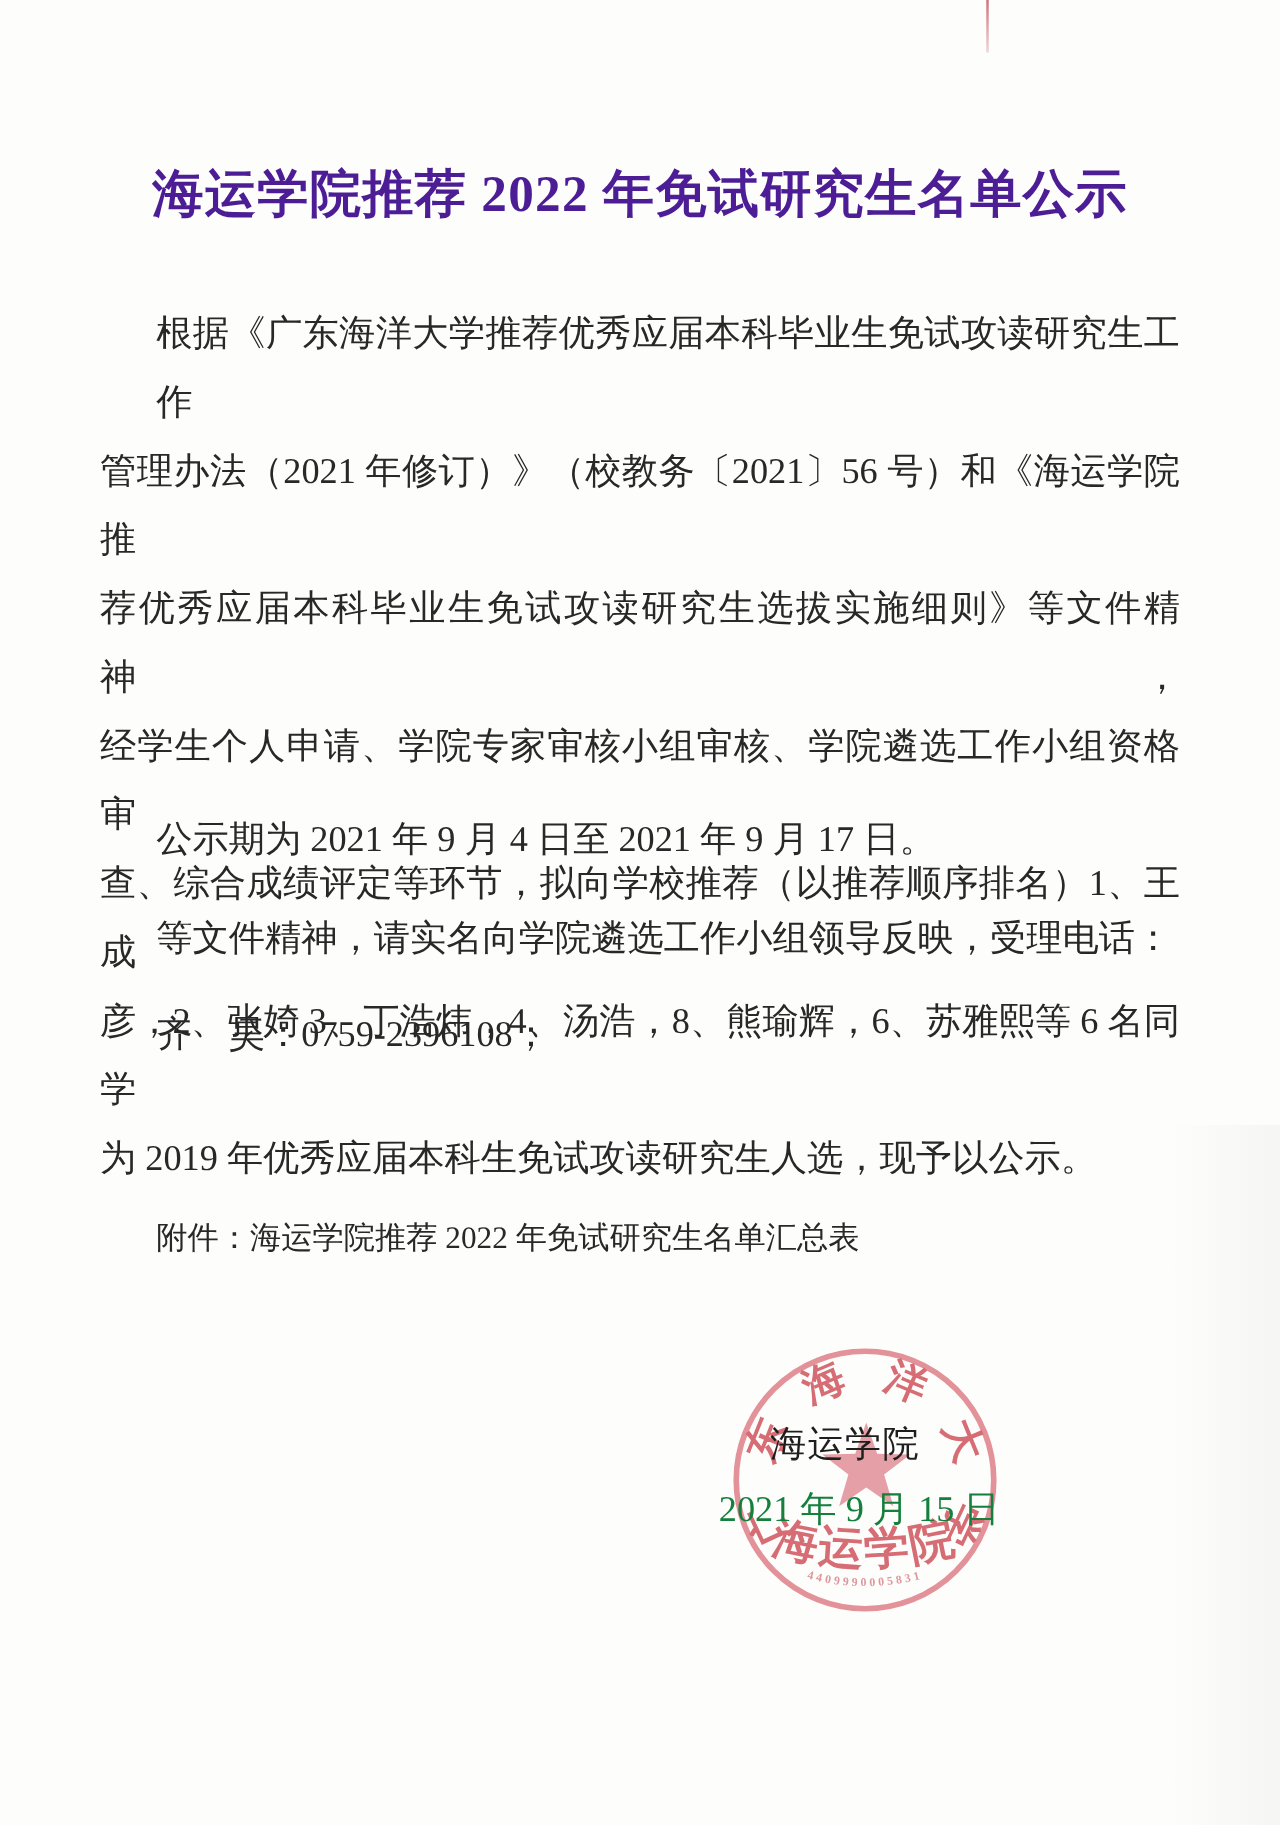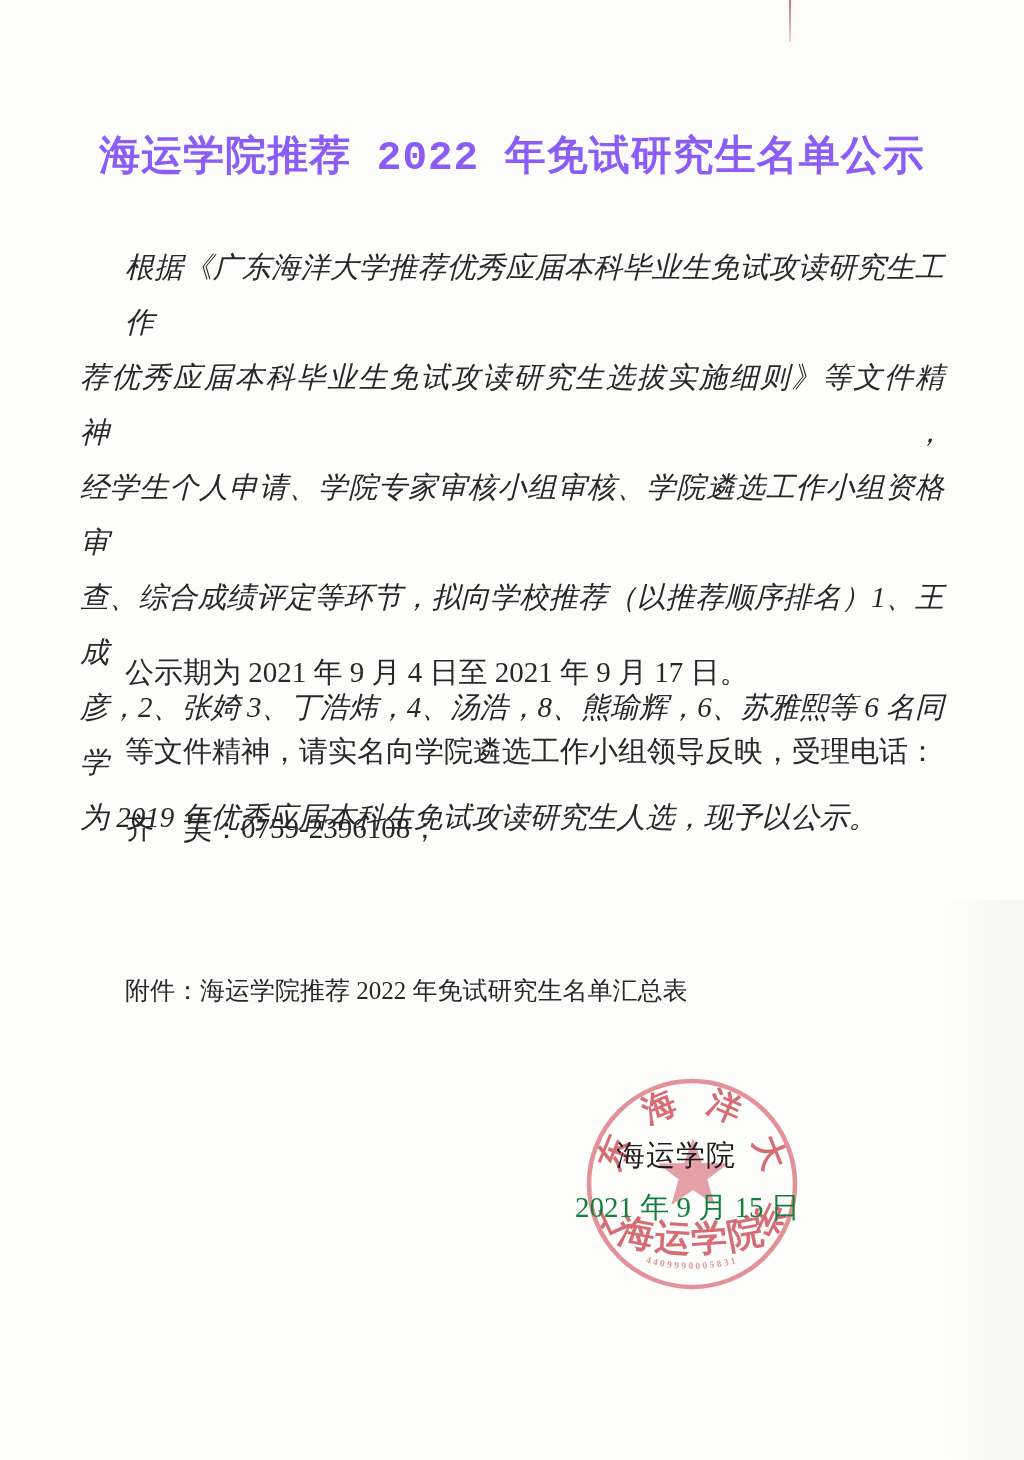--- a/index.html
+++ b/index.html
@@ -27,32 +27,31 @@
     width: 2px; height: 42px;
     background: linear-gradient(to bottom, rgba(198,92,102,0.85), rgba(198,92,102,0.25));
   }
   .doc-title {
     position: absolute;
     top: 128px; left: 0; right: 0;
     text-align: center;
     font-size: 41px;
     font-weight: 700;
     letter-spacing: 1px;
-    color: #8b5cf6;
-    font-family: Liberation Mono, monospace;
+    color: #4c1d95;
   }
   .block {
     position: absolute;
     left: 80px;
     width: 864px;
     font-size: 29px;
     line-height: 55px;
     color: #282828;
   }
-  .line { text-align: justify; font-style: italic; }
+  .line { text-align: justify; }
   .fill { text-align-last: justify; }
   .indent { padding-left: 45px; }
   .attachment { font-size: 25px; line-height: 50px; }
   .sig-name {
     position: absolute;
     left: 616px; top: 1136px;
     font-size: 29px;
     letter-spacing: 1px;
     color: #1e1e1e;
     z-index: 3;
@@ -78,20 +77,21 @@
 
 <div class="page">
 
   <div class="corner-mark"></div>
   <div class="scan-shade"></div>
 
   <h1 class="doc-title">海运学院推荐 2022 年免试研究生名单公示</h1>
 
   <div class="block" style="top:240px">
     <div class="line fill indent">根据《广东海洋大学推荐优秀应届本科毕业生免试攻读研究生工作</div>
+    <div class="line fill">管理办法（2021 年修订）》（校教务〔2021〕56 号）和《海运学院推</div>
     <div class="line fill">荐优秀应届本科毕业生免试攻读研究生选拔实施细则》等文件精神，</div>
     <div class="line fill">经学生个人申请、学院专家审核小组审核、学院遴选工作小组资格审</div>
     <div class="line fill">查、综合成绩评定等环节，拟向学校推荐（以推荐顺序排名）1、王成</div>
     <div class="line fill">彦，2、张婍 3、丁浩炜，4、汤浩，8、熊瑜辉，6、苏雅熙等 6 名同学</div>
     <div class="line">为 2019 年优秀应届本科生免试攻读研究生人选，现予以公示。</div>
   </div>
 
   <div class="block indent" style="top:645px">公示期为 2021 年 9 月 4 日至 2021 年 9 月 17 日。</div>
 
   <div class="block indent" style="top:724px">等文件精神，请实名向学院遴选工作小组领导反映，受理电话：</div>

